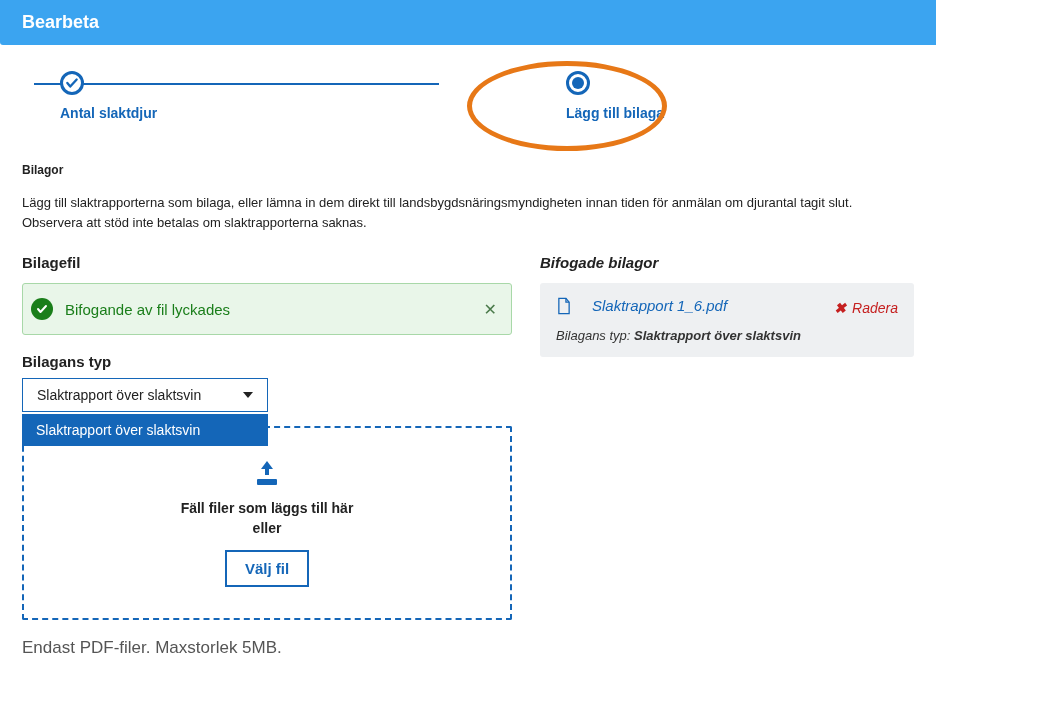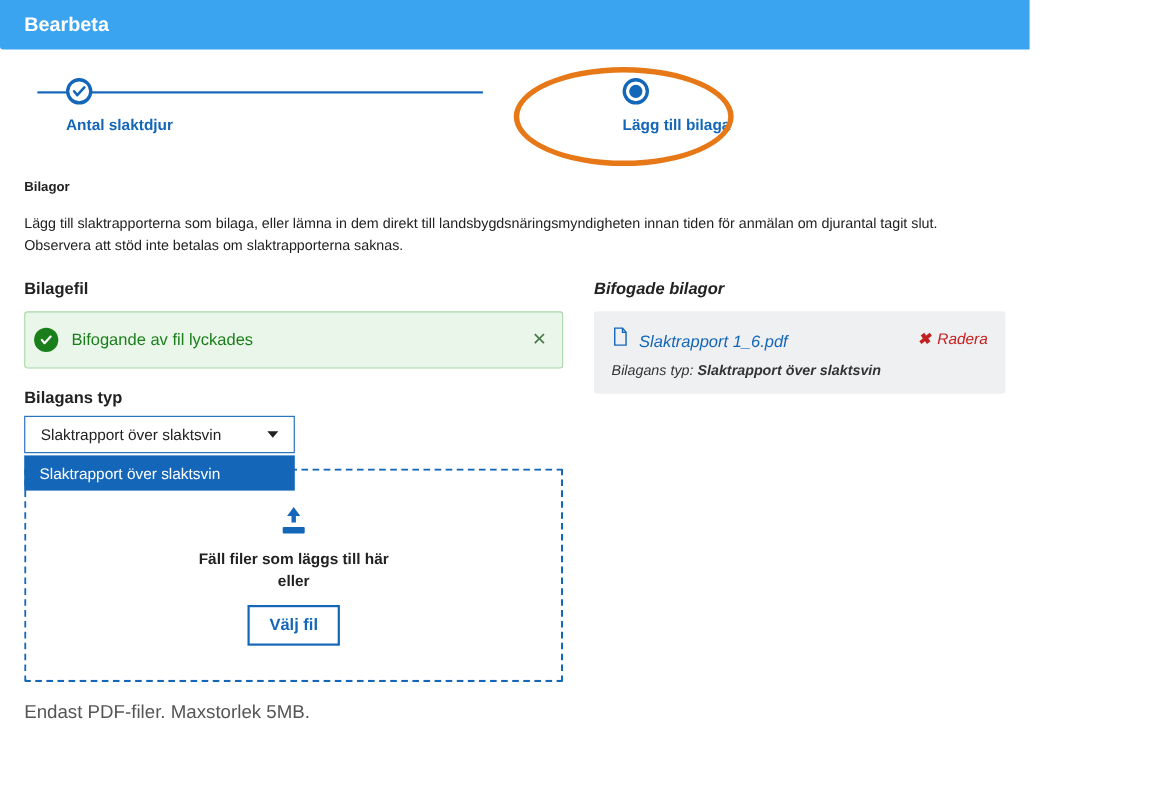--- a/index.html
+++ b/index.html
@@ -45,21 +45,21 @@
 
   .dropzone { margin-top: 14px; border: 2px dashed #1466b8; border-radius: 2px; height: 194px; display: flex; flex-direction: column; align-items: center; justify-content: center; gap: 12px; }
   .upload-icon { color: #1466b8; display:flex; flex-direction:column; align-items:center;}
   .dz-text { font-weight: bold; font-size: 14px; text-align: center; line-height: 1.4; }
   .pick-btn { border: 2px solid #1466b8; color: #1466b8; background: #fff; padding: 8px 18px; font-size: 15px; font-weight: 600; cursor: pointer; }
 
   .hint { color: #555; font-size: 17px; margin-top: 18px; }
 
   .attachment { background: #eef0f2; border-radius: 3px; padding: 14px 16px; }
   .attachment-row { display: flex; align-items: center; justify-content: space-between; margin-bottom: 10px; }
-  .att-left { display: flex; align-items: flex-end; gap: 9px; color: #1466b8; font-size: 15px; }
+  .att-left { display: flex; align-items: flex-start; gap: 20px; color: #1466b8; font-size: 15px; }
   .att-left svg { width: 16px; height: 18px; }
   .att-link { color: #1466b8; text-decoration: none; cursor: pointer; }
   .delete-btn { color: #c52020; cursor: pointer; display: flex; align-items: center; gap: 6px; font-size: 14px; }
   .delete-btn .x { font-weight: bold; font-size: 14px; }
   .att-type { font-size: 13px; color: #333; }
   .att-type .val { font-weight: bold; }
 </style>
 </head>
 <body>
 

